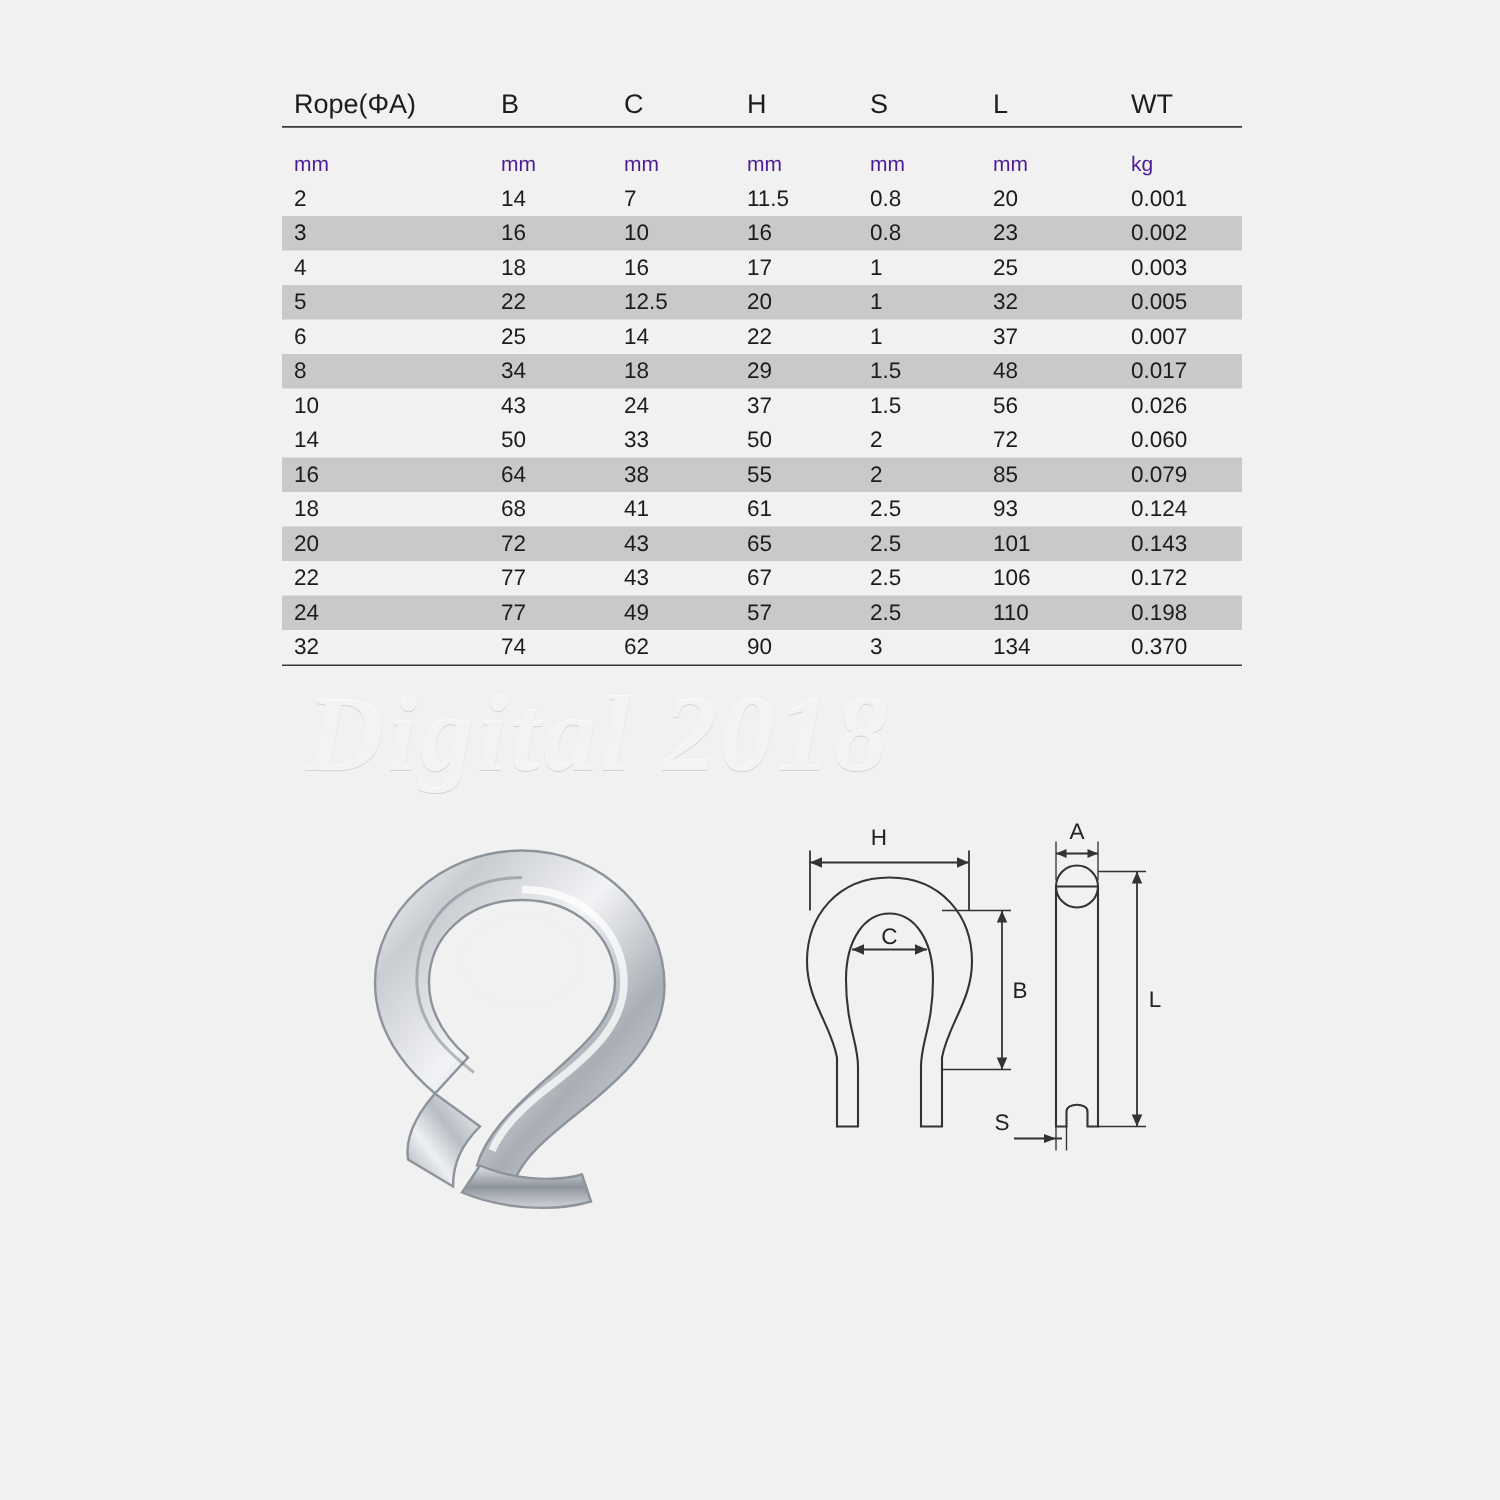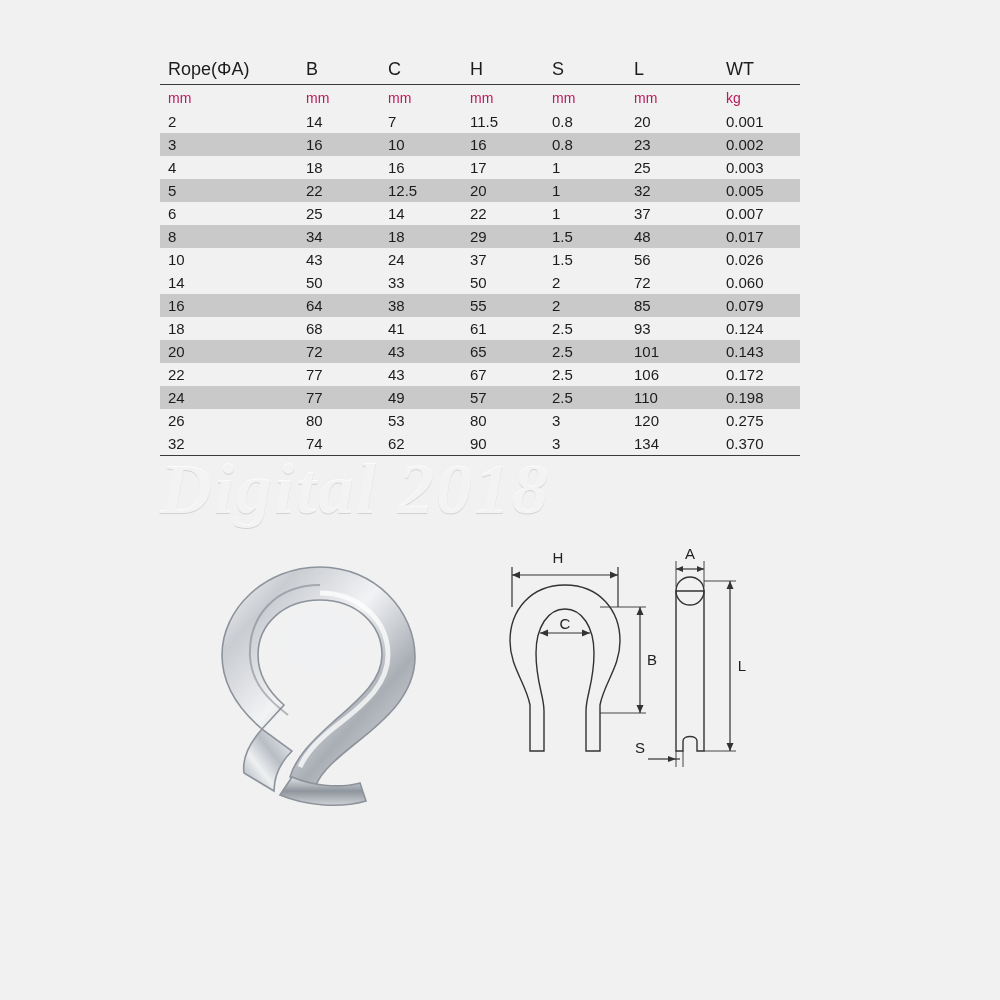--- a/index.html
+++ b/index.html
@@ -11,20 +11,21 @@
     height: 1000px;
     background: #f1f1f1;
     font-family: "Liberation Sans", sans-serif;
     overflow: hidden;
     position: relative;
   }
   .page {
     position: relative;
     width: 972px;
     height: 1000px;
+    margin-left: 28px;
   }
 
   
   .spec-table-wrap {
     position: absolute;
     left: 160px;
     top: 58px;
     width: 640px;
   }
   table.spec {
@@ -40,22 +41,22 @@
     font-weight: normal;
     white-space: nowrap;
   }
   table.spec thead th {
     font-size: 18px;
     padding-bottom: 4px;
     border-bottom: 1.5px solid #3a3a3a;
   }
   table.spec tr.units td {
     font-size: 14px;
-    color: #be185d;
-    padding-top: 3px;
+    color: #4c1d95;
+    padding-top: 14px;
   }
   table.spec tbody tr.alt td {
     background: #c9c9c9;
   }
   table.spec tbody tr td {
     height: 21px;
     line-height: 21px;
   }
   .table-bottom-rule {
     border-top: 1.5px solid #3a3a3a;
@@ -68,21 +69,21 @@
   col.c1 { width: 82px; }
   col.c2 { width: 82px; }
   col.c3 { width: 82px; }
   col.c4 { width: 82px; }
   col.c5 { width: 92px; }
   col.c6 { width: 82px; }
 
   
   .watermark {
     position: absolute;
-    left: 160px;
+    left: 176px;
     top: 448px;
     width: 680px;
     font-family: "Liberation Serif", serif;
     font-style: italic;
     font-size: 72px;
     font-weight: bold;
     color: rgba(255,255,255,0.72);
     text-shadow: 0 1px 0 rgba(120,120,120,0.25);
     letter-spacing: 2px;
     pointer-events: none;
@@ -254,29 +255,20 @@
           <td>0.172</td>
         </tr>
         <tr class="alt">
           <td>24</td>
           <td>77</td>
           <td>49</td>
           <td>57</td>
           <td>2.5</td>
           <td>110</td>
           <td>0.198</td>
-        </tr>
-        <tr>
-          <td>26</td>
-          <td>80</td>
-          <td>53</td>
-          <td>80</td>
-          <td>3</td>
-          <td>120</td>
-          <td>0.275</td>
         </tr>
         <tr>
           <td>32</td>
           <td>74</td>
           <td>62</td>
           <td>90</td>
           <td>3</td>
           <td>134</td>
           <td>0.370</td>
         </tr>

